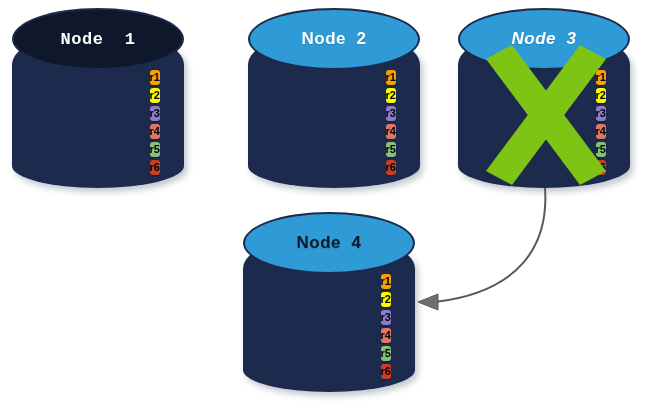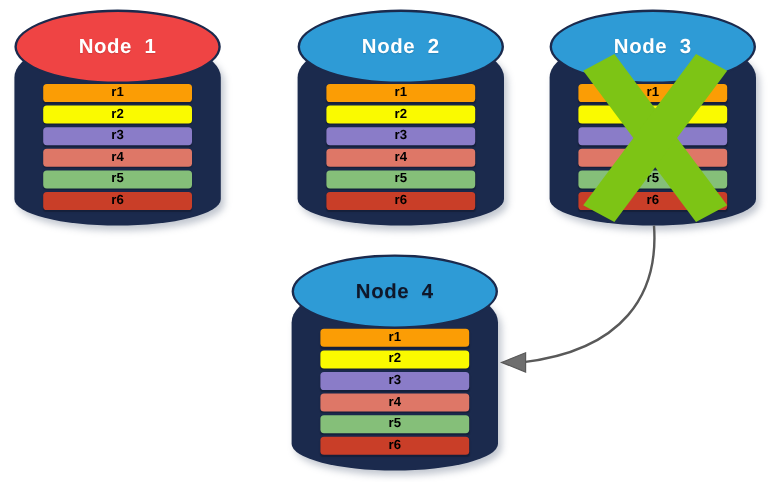--- a/index.html
+++ b/index.html
@@ -53,20 +53,21 @@
     text-shadow: 0 1px 1px rgba(0,0,0,0.15);
   }
   .rows {
     position: absolute;
     left: 14%;
     right: 14%;
     top: 62px;
     display: flex;
     flex-direction: column;
     gap: 3px;
+    align-items: flex-end;
   }
   .row {
     height: 15px;
     border-radius: 3px;
     display: flex;
     align-items: center;
     justify-content: center;
     color: #000000;
     font-size: 11px;
     font-weight: bold;
@@ -108,21 +109,21 @@
   <div class="node" id="node-1">
     <div class="node-body" style="background: rgb(27, 42, 77);"></div>
     <div class="rows">
       <div class="row" style="background: rgb(251, 157, 5);">r1</div>
       <div class="row" style="background: rgb(250, 250, 0);">r2</div>
       <div class="row" style="background: rgb(138, 124, 200);">r3</div>
       <div class="row" style="background: rgb(222, 119, 103);">r4</div>
       <div class="row" style="background: rgb(133, 191, 121);">r5</div>
       <div class="row" style="background: rgb(201, 62, 40);">r6</div>
     </div>
-    <div class="node-top" style="background: #ef4444; border-color: rgb(27, 42, 77);">
+    <div class="node-top" style="background: #0f172a; border-color: rgb(27, 42, 77); font-family: Liberation Mono, monospace;">
       <span class="node-title" style="color: rgb(255, 255, 255);">Node  1</span>
     </div>
   </div>
 
   <div class="node" id="node-2">
     <div class="node-body" style="background: rgb(27, 42, 77);"></div>
     <div class="rows">
       <div class="row" style="background: rgb(251, 157, 5);">r1</div>
       <div class="row" style="background: rgb(250, 250, 0);">r2</div>
       <div class="row" style="background: rgb(138, 124, 200);">r3</div>
@@ -139,21 +140,21 @@
     <div class="node-body" style="background: rgb(27, 42, 77);"></div>
     <div class="rows">
       <div class="row" style="background: rgb(251, 157, 5);">r1</div>
       <div class="row" style="background: rgb(250, 250, 0);">r2</div>
       <div class="row" style="background: rgb(138, 124, 200);">r3</div>
       <div class="row" style="background: rgb(222, 119, 103);">r4</div>
       <div class="row" style="background: rgb(133, 191, 121);">r5</div>
       <div class="row" style="background: rgb(201, 62, 40);">r6</div>
     </div>
     <div class="node-top" style="background: rgb(46, 155, 214); border-color: rgb(27, 42, 77);">
-      <span class="node-title" style="color: rgb(255, 255, 255);">Node  3</span>
+      <span class="node-title" style="color: rgb(255, 255, 255); font-style: italic;">Node  3</span>
     </div>
   </div>
 
   <div class="node" id="node-4">
     <div class="node-body" style="background: rgb(27, 42, 77);"></div>
     <div class="rows">
       <div class="row" style="background: rgb(251, 157, 5);">r1</div>
       <div class="row" style="background: rgb(250, 250, 0);">r2</div>
       <div class="row" style="background: rgb(138, 124, 200);">r3</div>
       <div class="row" style="background: rgb(222, 119, 103);">r4</div>

